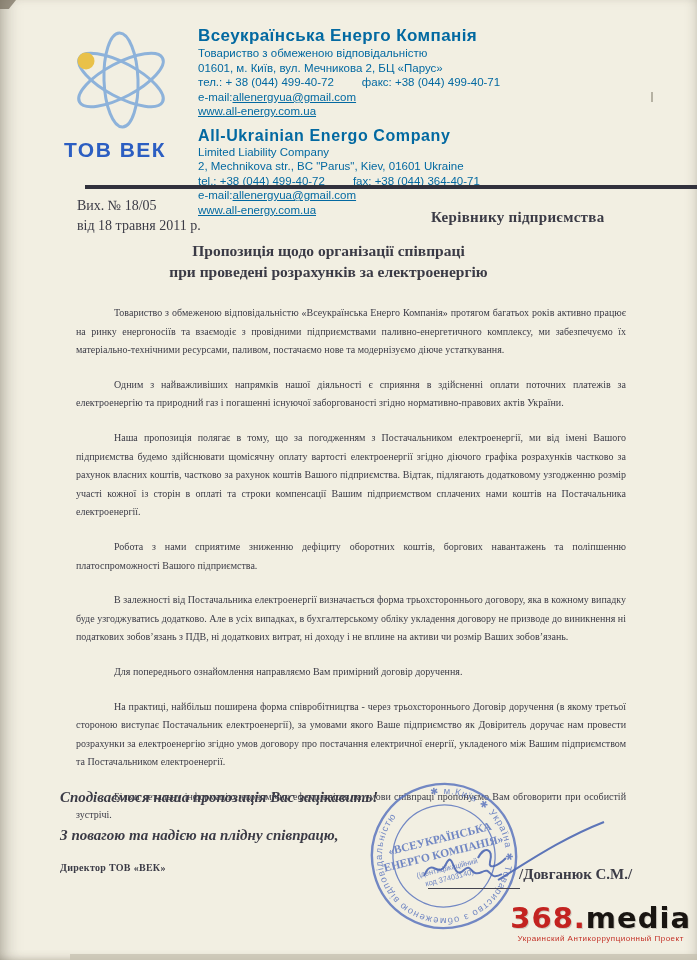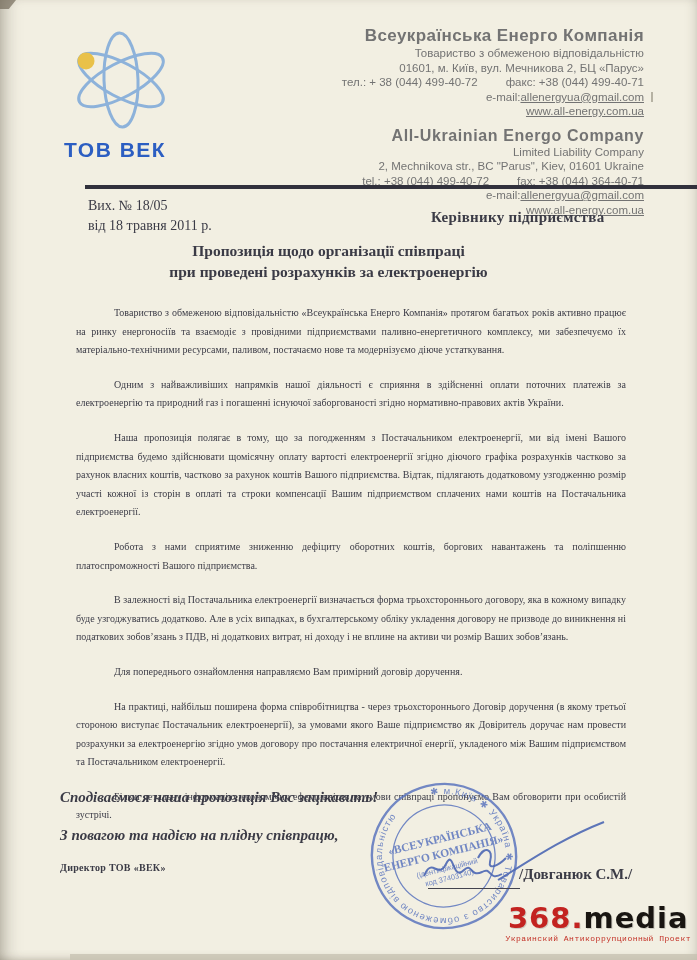--- a/index.html
+++ b/index.html
@@ -6,49 +6,49 @@
   body{width:697px;height:960px;background:#ddd8ca;font-family:"Liberation Serif",serif;}
   .page{
     position:relative;width:697px;height:960px;background:#f2efe2;overflow:hidden;
     color:#3b3b46;
     box-shadow:inset 14px 0 20px -14px rgba(70,62,48,.55), inset -8px 0 14px -10px rgba(70,62,48,.35), inset 0 -8px 10px -8px rgba(70,62,48,.25);
   }
   .corner-mark{position:absolute;left:0;top:0;width:16px;height:9px;background:#6b6352;opacity:.65;clip-path:polygon(0 0,100% 0,55% 100%,0 100%);}
   
   .logo-wrap{position:absolute;left:62px;top:30px;width:150px;text-align:left;}
   .logo-name{font-family:"Liberation Sans",sans-serif;font-weight:bold;font-size:21px;letter-spacing:1.5px;color:#2c5ec2;margin-top:4px;margin-left:2px;}
-  .head-block{position:absolute;left:198px;top:26px;width:446px;text-align:right;font-family:"Liberation Sans",sans-serif;color:#737373;}
+  .head-block{position:absolute;left:198px;top:26px;width:446px;text-align:left;font-family:"Liberation Sans",sans-serif;color:#0369a1;}
   .company-ua{font-size:17px;font-weight:bold;letter-spacing:.4px;line-height:20px;}
   .company-en{font-size:16px;font-weight:bold;letter-spacing:.6px;line-height:19px;margin-top:7px;}
   .meta{font-size:11.5px;line-height:14.5px;}
   .meta .gap{display:inline-block;width:28px;}
   .u{text-decoration:underline;}
   .rule{position:absolute;left:85px;right:0;top:185px;height:4px;background:#31313c;}
   
-  .ref{position:absolute;left:88px;top:196px;font-size:14px;line-height:20px;}
+  .ref{position:absolute;left:77px;top:196px;font-size:14px;line-height:20px;}
   .recipient{position:absolute;left:431px;top:209px;font-size:15px;font-weight:bold;letter-spacing:.3px;}
   
   .title{position:absolute;left:0;right:40px;top:240px;text-align:center;font-weight:bold;font-size:15.5px;line-height:21px;}
   
   .body-text{position:absolute;left:60px;right:55px;top:288px;}
   .body-text p{margin:16px;text-indent:38px;text-align:justify;font-size:10px;line-height:18.6px;}
   
   .hope{position:absolute;left:60px;top:789px;font-size:15px;font-weight:bold;font-style:italic;}
   .regards{position:absolute;left:60px;top:827px;font-size:15px;font-weight:bold;font-style:italic;}
   .director{position:absolute;left:60px;top:862px;font-size:10px;font-weight:bold;letter-spacing:.3px;}
   .signer-name{position:absolute;left:519px;top:866px;font-size:15px;font-weight:bold;}
   .sig-line{position:absolute;left:428px;top:888px;width:92px;border-bottom:1.6px solid #43434e;}
   .stamp-svg{position:absolute;left:366px;top:778px;transform:rotate(-14deg);opacity:.82;}
   .sig-svg{position:absolute;left:418px;top:818px;opacity:.9;}
   
   .watermark{position:absolute;right:6px;top:903px;text-align:center;}
   .wm-brand{font-family:"DejaVu Sans",sans-serif;font-weight:bold;font-size:29px;line-height:30px;letter-spacing:1px;text-shadow:1px 1px 0 rgba(0,0,0,.15);}
   .wm-red{color:#c32320;}
   .wm-black{color:#191511;}
-  .wm-tagline{font-family:Liberation Mono, monospace;font-size:8px;letter-spacing:.5px;color:#c33026;margin-top:1px;}
+  .wm-tagline{font-family:Liberation Sans, sans-serif;font-size:8px;letter-spacing:.5px;color:#c33026;margin-top:1px;}
   .scan-bottom{position:absolute;left:70px;right:0;bottom:0;height:6px;background:#c7c2b2;opacity:.8;}
   .edge-tick{position:absolute;right:44px;top:92px;width:2px;height:10px;background:#8d887a;opacity:.6;}
 </style>
 </head>
 <body>
 
 <div class="page">
   <div class="corner-mark"></div>
   <div class="edge-tick"></div>
 

